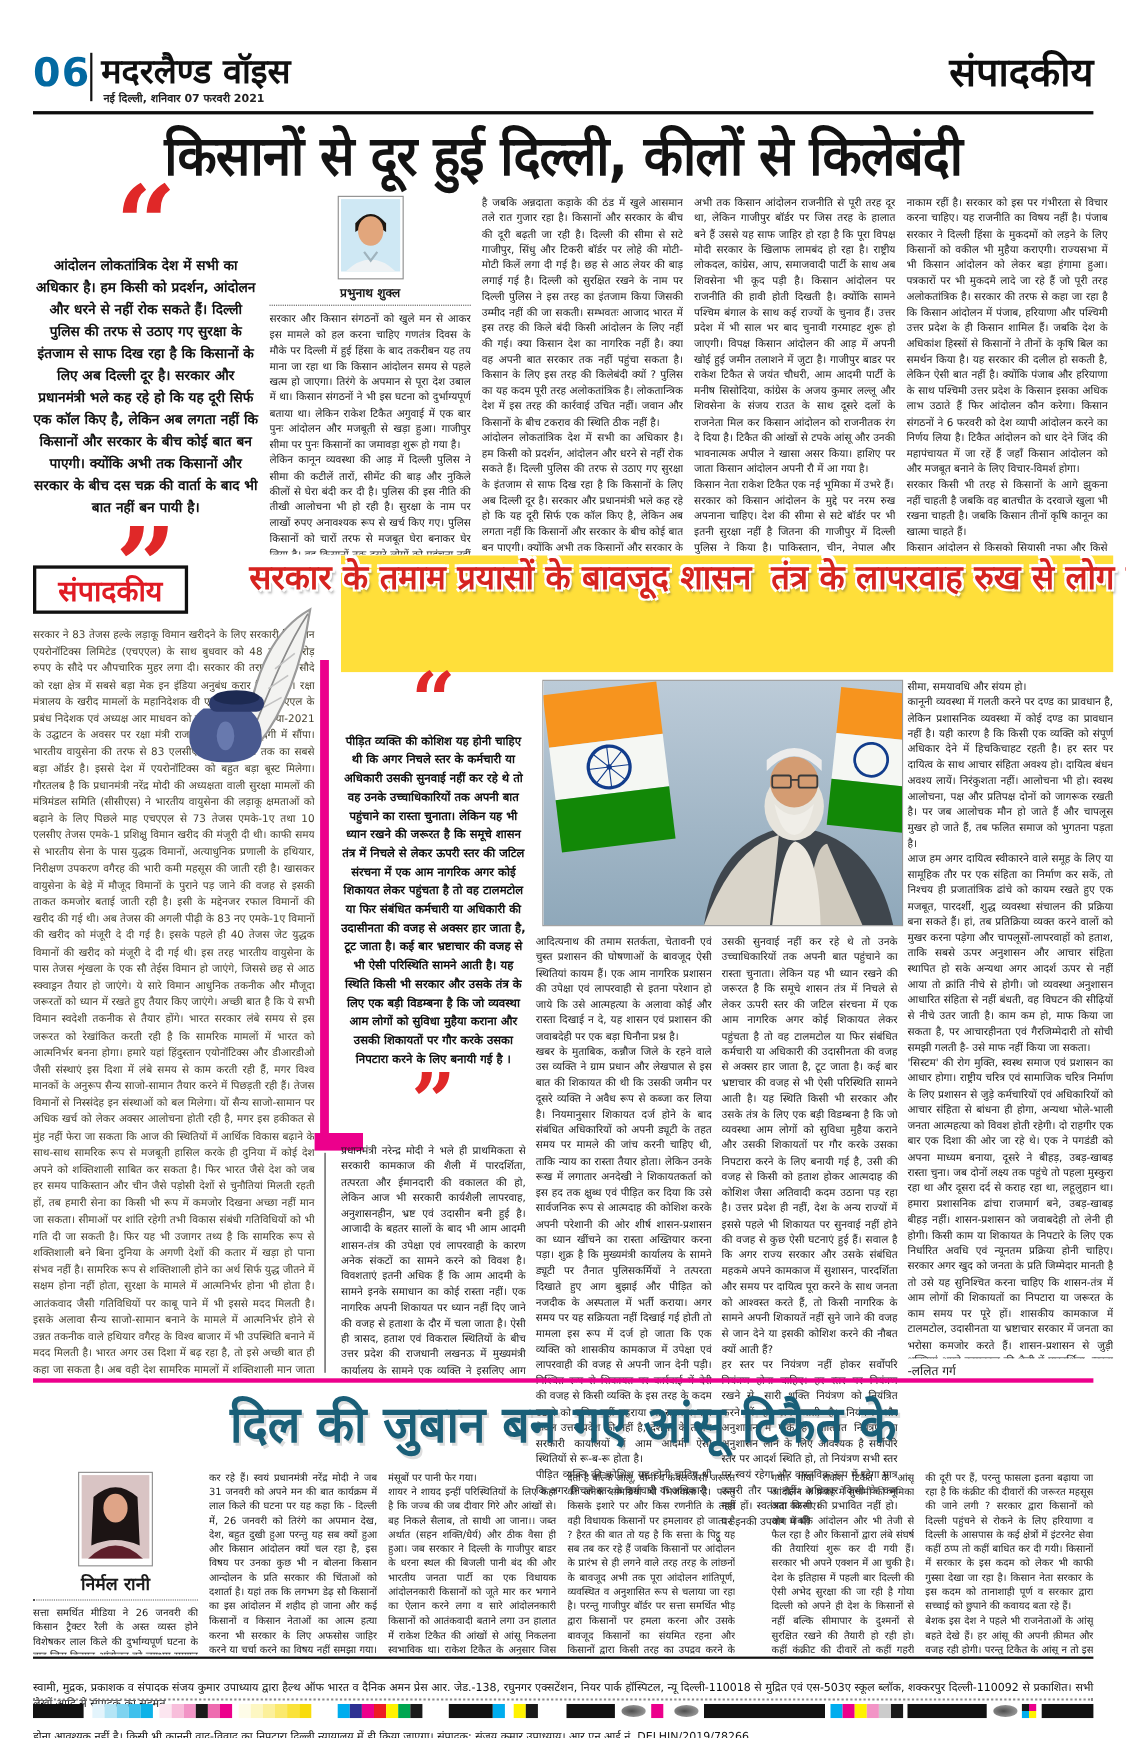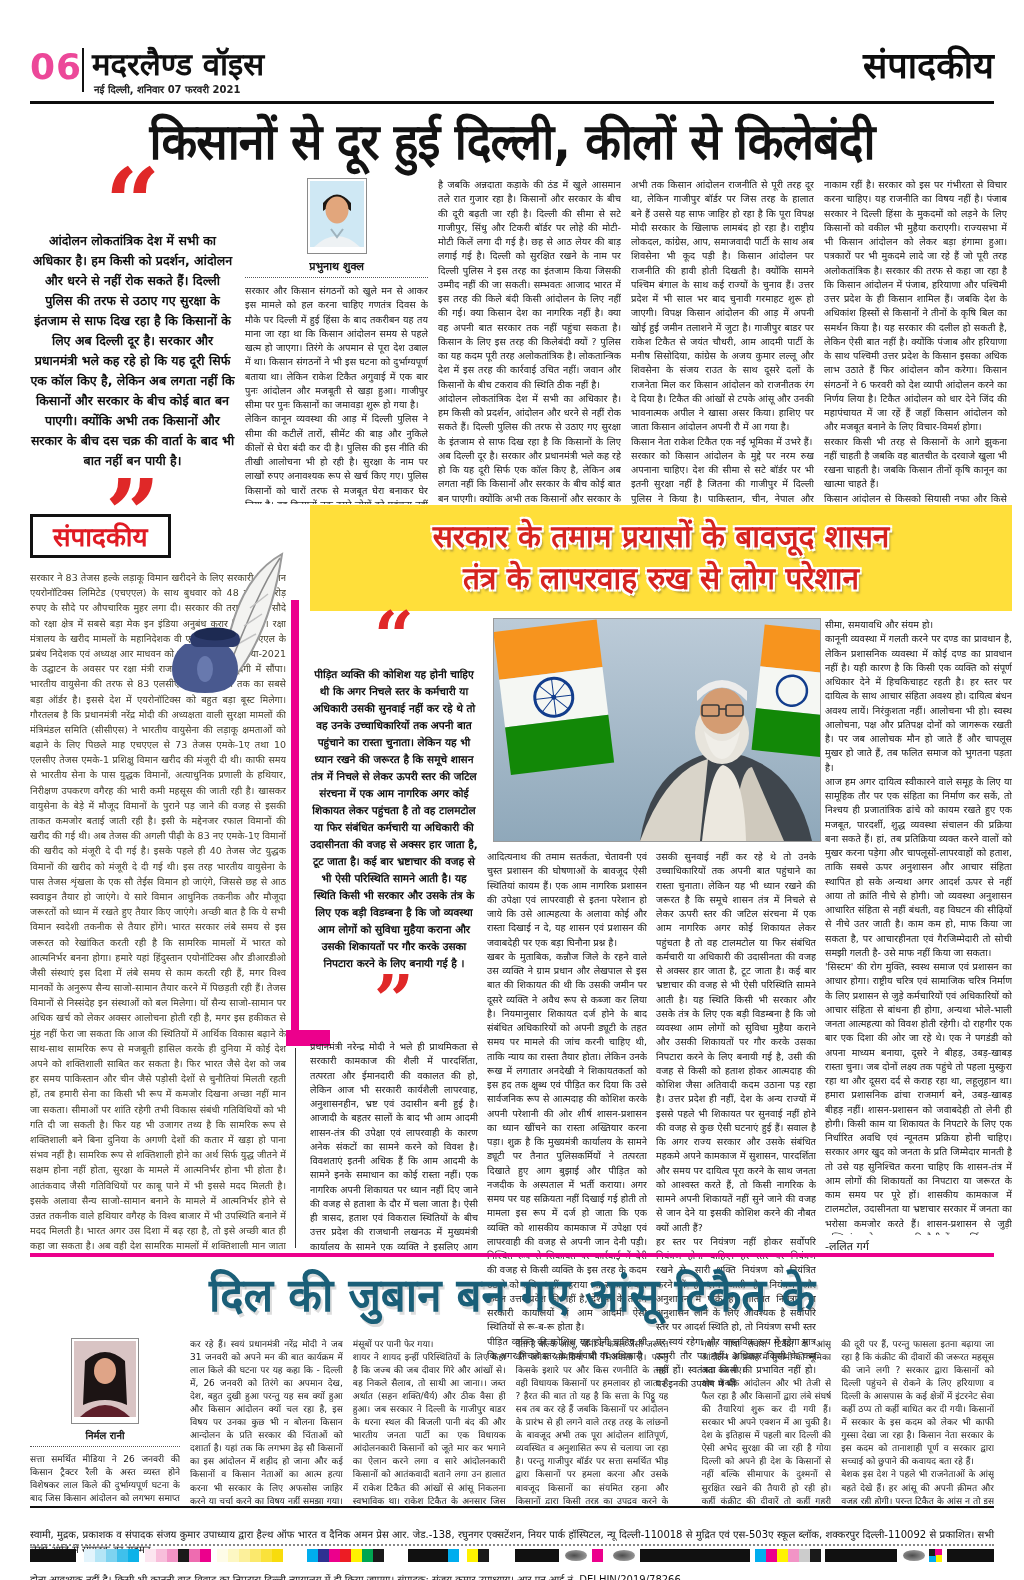--- a/index.html
+++ b/index.html
@@ -1,20 +1,20 @@
 <!DOCTYPE html>
 <html><head>
 <meta charset="utf-8">
 <style>
   html,body{margin:0;padding:0;background:#e9e9e9;}
   #page{position:relative;width:1024px;height:1580px;background:#ffffff;margin:0 auto;
         font-family:"DejaVu Sans",sans-serif;color:#1a1a1a;overflow:hidden;}
   .abs{position:absolute;}
   
-  .pgnum{left:30px;top:46px;font-size:36px;font-weight:800;color:#ec4899;letter-spacing:1px;}
+  .pgnum{left:30px;top:46px;font-size:36px;font-weight:800;color:#0369a1;letter-spacing:1px;}
   .head-vrule{left:82px;top:48px;width:2px;height:44px;background:#111;}
   .masthead{left:92px;top:42px;font-size:31px;font-weight:800;color:#101010;}
   .dateline{left:94px;top:82px;font-size:10px;font-weight:700;color:#222;}
   .emails{left:520px;top:56px;font-size:11.5px;font-weight:700;line-height:1.55;color:#111;}
   .section-label{right:30px;top:40px;font-size:36px;font-weight:800;color:#0d0d0d;}
   .head-rule{left:30px;top:101px;width:964px;height:3px;background:#0d0d0d;}
   
   .main-headline{left:0;top:106px;width:1024px;text-align:center;font-size:50px;font-weight:900;
       color:#131313;white-space:nowrap;transform:scaleX(.93);letter-spacing:-1px;}
   
@@ -38,21 +38,21 @@
   .ed-title{font-size:38px;font-weight:900;line-height:1.18;width:150px;margin-top:8px;color:#111;}
   .ed-illu{position:absolute;right:-6px;top:34px;}
   .ed-body{margin-top:12px;flex:1;font-size:9.5px;line-height:1.6;color:#45412f;text-align:justify;
       white-space:pre-line;overflow:hidden;}
   .mid-vrule-black{left:295px;top:1048px;width:1px;height:200px;background:#333;}
   .mid-magenta-bar{left:291px;top:600px;width:8px;height:436px;background:#ec008c;}
   .mid-magenta-tab{left:286px;top:1030px;width:44px;height:16px;background:#ec008c;}
   .mid-bottom-rule{left:30px;top:1253px;width:964px;height:4px;background:#ec008c;}
   
   .mid-banner{left:310px;top:505px;width:702px;height:106px;background:#ffdf3a;display:flex;
-      flex-direction:column;justify-content:center;text-align:center;}
+      flex-direction:row;justify-content:center;text-align:center;}
   .mid-banner div{font-size:31px;font-weight:900;color:#d6231f;line-height:1.35;white-space:nowrap;
       transform:scaleX(.96);
       text-shadow:-2px -2px 0 #fff,2px -2px 0 #fff,-2px 2px 0 #fff,2px 2px 0 #fff,3px 4px 2px rgba(60,60,60,.35);}
   .mid-cols{left:310px;top:618px;width:702px;height:635px;}
   .mid-cols .colflex{position:relative;height:100%;gap:9px;}
   .pullquote-md{font-size:10.5px;font-weight:700;text-align:center;line-height:1.62;color:#111;}
   .pm-photo{position:absolute;left:183px;top:0;width:326px;height:222px;border:1px solid #9a9a9a;}
   .pad-under-photo{padding-top:232px;}
   .byline{font-size:11px;font-weight:400;padding-top:3px;}
   
@@ -228,21 +228,21 @@
     <div class="col w150">
       <div class="author-card">
         <span class="author-photo">
           <svg width="62" height="76" viewBox="0 0 62 76">
             <rect width="62" height="76" fill="#d9c4c4"></rect>
             <path d="M11 20 Q31 2 51 20 L53 64 Q31 54 9 64 Z" fill="#1c1414"></path>
             <ellipse cx="31" cy="30" rx="11" ry="13" fill="#dfa487"></ellipse>
             <path d="M6 76 Q31 52 56 76 Z" fill="#5e1f2a"></path>
           </svg>
         </span>
-        <div class="author-name" style="font-size:10px;">निर्मल रानी</div>
+        <div class="author-name" style="font-size:16px;">निर्मल रानी</div>
         <div class="dotted"></div>
       </div>
       <div class="body-text" style="flex:1;">सत्ता समर्थित मीडिया ने 26 जनवरी की किसान ट्रैक्टर रैली के अस्त व्यस्त होने विशेषकर लाल किले की दुर्भाग्यपूर्ण घटना के बाद जिस किसान आंदोलन को लगभग समाप्त करने की खबरें चलानी शुरू कर दी थी वही आंदोलन न केवल और अधिक तेज बल्कि और भी विस्तृत हो गया है। इस आंदोलन से सरकार को कैसे निपटना है जाहिर है सरकार के सलाहकार व रणनीति कार इस मुद्दे पर अपना काम</div>
     </div>
     <div class="col wbot">
       <div class="body-text" style="flex:1;">कर रहे हैं। स्वयं प्रधानमंत्री नरेंद्र मोदी ने जब 31 जनवरी को अपने मन की बात कार्यक्रम में लाल किले की घटना पर यह कहा कि - दिल्ली में, 26 जनवरी को तिरंगे का अपमान देख, देश, बहुत दुखी हुआ परन्तु यह सब क्यों हुआ और किसान आंदोलन क्यों चल रहा है, इस विषय पर उनका कुछ भी न बोलना किसान आन्दोलन के प्रति सरकार की चिंताओं को दशार्ता है। यहां तक कि लगभग डेढ़ सौ किसानों का इस आंदोलन में शहीद हो जाना और कई किसानों व किसान नेताओं का आत्म हत्या करना भी सरकार के लिए अफसोस जाहिर करने या चर्चा करने का विषय नहीं समझा गया। परन्तु ठीक इसके विपरीत सरकार के कदमों से व्यथित किसान नेता राकेश टिकैत का दुखी मन से सार्वजनिक रूप से आंसू बहाना सरकार व सरकारी सलाहकारों के सभी</div>
     </div>
     <div class="col wbot">
       <div class="body-text" style="flex:1;">मंसूबों पर पानी फेर गया।
 शायर ने शायद इन्हीं परिस्थितियों के लिए कहा है कि जज्ब की जब दीवार गिरे और आंखों से। बह निकले सैलाब, तो साथी आ जाना।। जब्त अर्थात (सहन शक्ति/धैर्य) और ठीक वैसा ही हुआ। जब सरकार ने दिल्ली के गाजीपुर बाडर के धरना स्थल की बिजली पानी बंद की और भारतीय जनता पार्टी का एक विधायक आंदोलनकारी किसानों को जूते मार कर भगाने का ऐलान करने लगा व सारे आंदोलनकारी किसानों को आतंकवादी बताने लगा उन हालात में राकेश टिकैत की आंखों से आंसू निकलना स्वभाविक था। राकेश टिकैत के अनुसार जिस विधायक ने किसानों पर हमला करवाया और गोली व जूते मारने बातें कर रहा था वही विधायक कुछ ही दिन पहले इसी आंदोलन को न केवल समर्थन</div>

